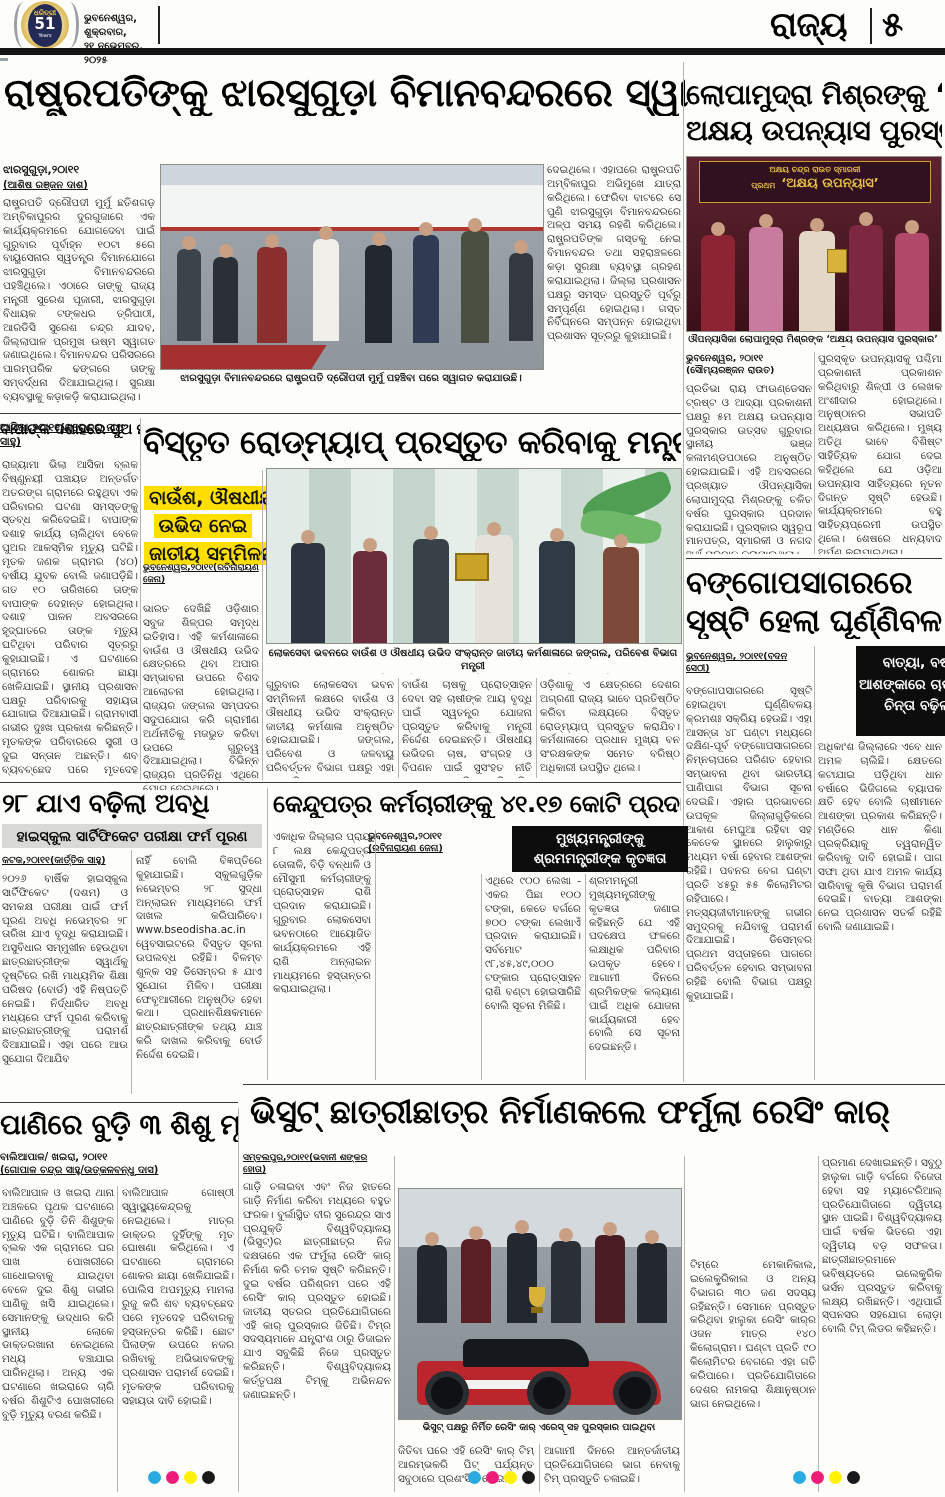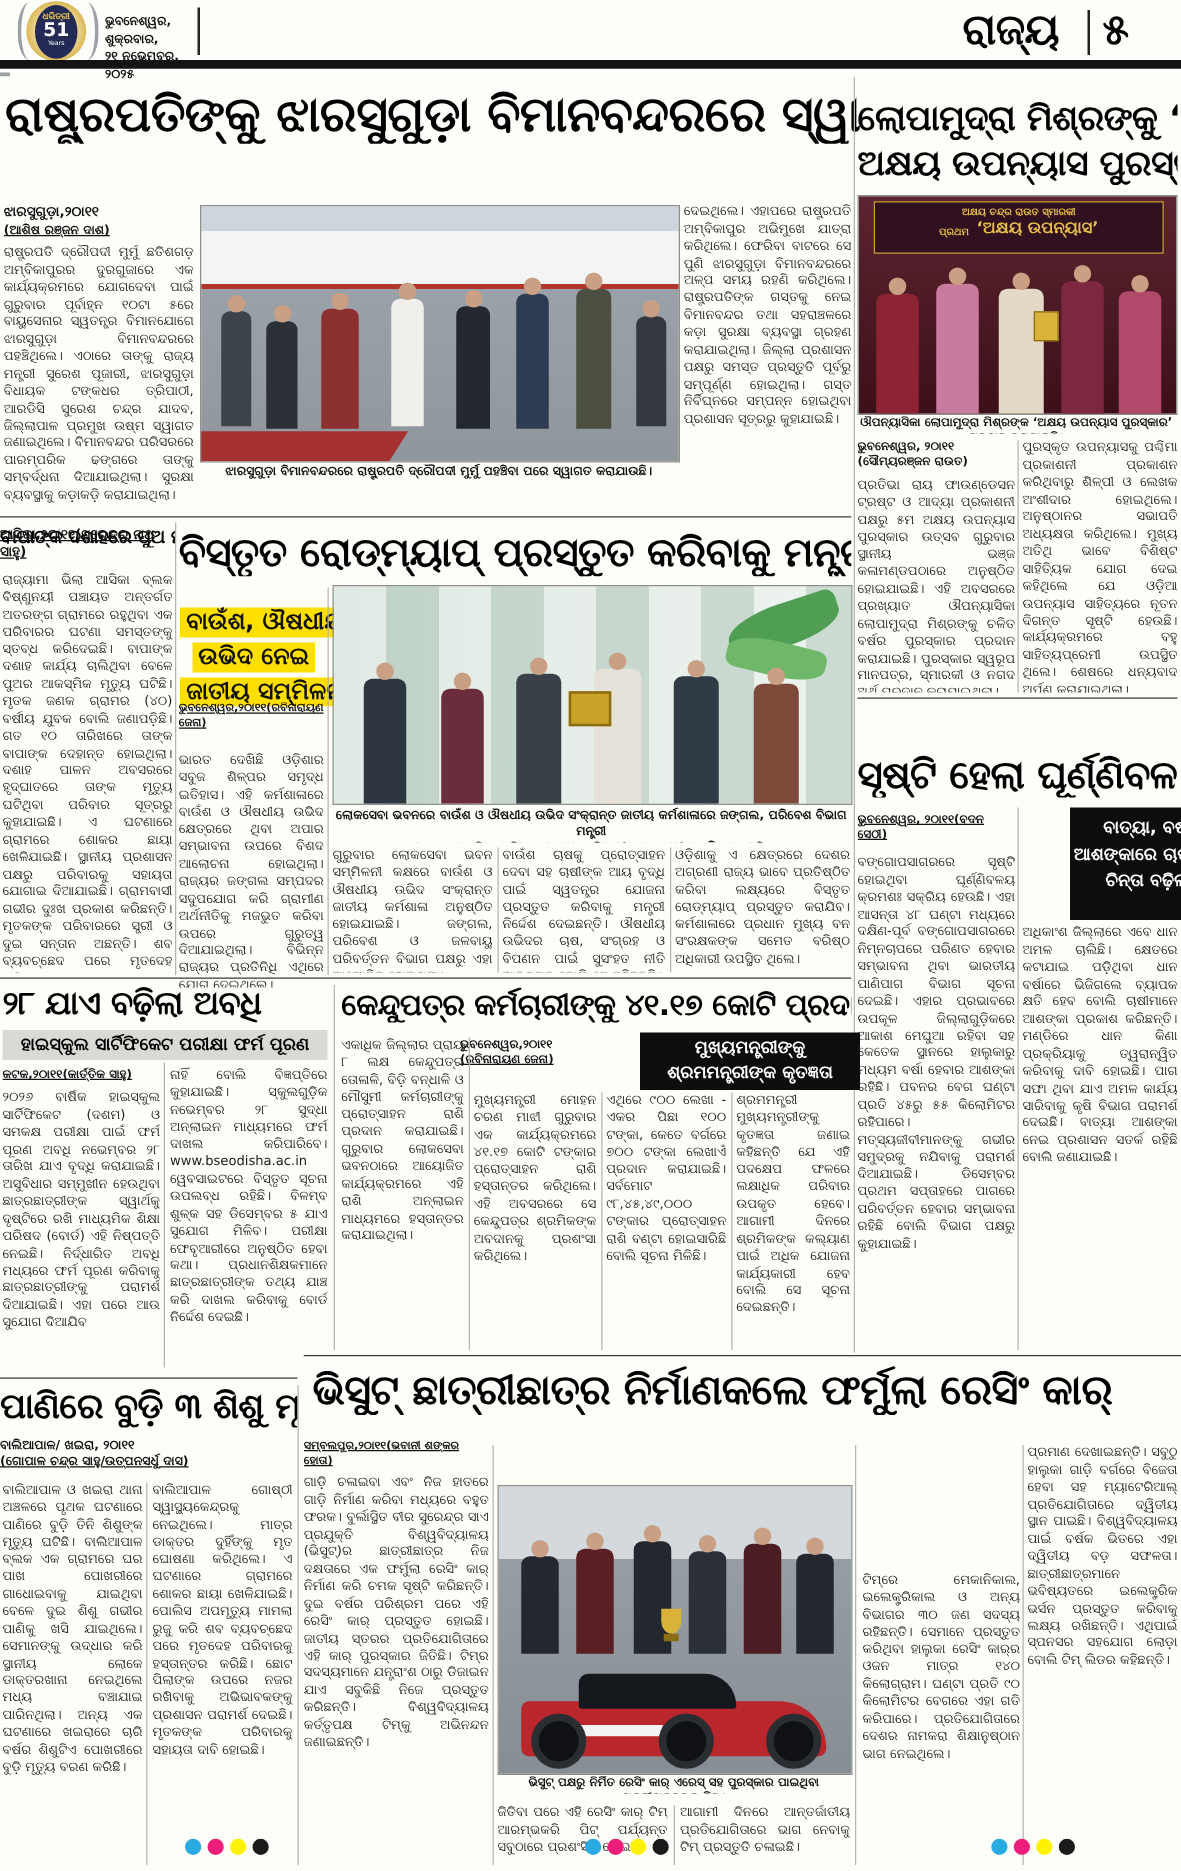--- a/index.html
+++ b/index.html
@@ -125,20 +125,21 @@
   <div class="abs cap" style="left:266px;top:646px;width:414px;height:28px;">
     <div>ଲୋକସେବା ଭବନରେ ବାଉଁଶ ଓ ଔଷଧୀୟ ଉଭିଦ ସଂକ୍ରାନ୍ତ ଜାତୀୟ କର୍ମଶାଳାରେ ଜଙ୍ଗଲ, ପରିବେଶ ବିଭାଗ ମନ୍ତ୍ରୀ</div>
     <div>ଗଣେଶ ରାମ ସିଂ ଖୁଣ୍ଟିଆ ଏବଂ ଅନ୍ୟ ବିଭାଗୀୟ ଅଧିକାରୀ ଉପସ୍ଥିତ ଅଛନ୍ତି।</div>
   </div>
   <div class="abs col" style="left:266px;top:678px;width:128px;height:100px;">ଗୁରୁବାର ଲୋକସେବା ଭବନ ସମ୍ମିଳନୀ କକ୍ଷରେ ବାଉଁଶ ଓ ଔଷଧୀୟ ଉଭିଦ ସଂକ୍ରାନ୍ତ ଜାତୀୟ କର୍ମଶାଳା ଅନୁଷ୍ଠିତ ହୋଇଯାଇଛି। ଜଙ୍ଗଲ, ପରିବେଶ ଓ ଜଳବାୟୁ ପରିବର୍ତ୍ତନ ବିଭାଗ ପକ୍ଷରୁ ଏହା ଆୟୋଜିତ ହୋଇଥିଲା।</div>
   <div class="vr" style="left:398px;top:678px;height:100px;"></div>
   <div class="abs col" style="left:402px;top:678px;width:130px;height:100px;">ବାଉଁଶ ଚାଷକୁ ପ୍ରୋତ୍ସାହନ ଦେବା ସହ ଚାଷୀଙ୍କ ଆୟ ବୃଦ୍ଧି ପାଇଁ ସ୍ୱତନ୍ତ୍ର ଯୋଜନା ପ୍ରସ୍ତୁତ କରିବାକୁ ମନ୍ତ୍ରୀ ନିର୍ଦ୍ଦେଶ ଦେଇଛନ୍ତି। ଔଷଧୀୟ ଉଭିଦର ଚାଷ, ସଂଗ୍ରହ ଓ ବିପଣନ ପାଇଁ ସୁସଂହତ ନୀତି ଆବଶ୍ୟକ ବୋଲି ସେ କହିଛନ୍ତି।</div>
   <div class="vr" style="left:536px;top:678px;height:100px;"></div>
   <div class="abs col" style="left:540px;top:678px;width:140px;height:100px;">ଓଡ଼ିଶାକୁ ଏ କ୍ଷେତ୍ରରେ ଦେଶର ଅଗ୍ରଣୀ ରାଜ୍ୟ ଭାବେ ପ୍ରତିଷ୍ଠିତ କରିବା ଲକ୍ଷ୍ୟରେ ବିସ୍ତୃତ ରୋଡ୍‌ମ୍ୟାପ୍ ପ୍ରସ୍ତୁତ କରାଯିବ। କର୍ମଶାଳାରେ ପ୍ରଧାନ ମୁଖ୍ୟ ବନ ସଂରକ୍ଷକଙ୍କ ସମେତ ବରିଷ୍ଠ ଅଧିକାରୀ ଉପସ୍ଥିତ ଥିଲେ।</div>
 
+  <div class="abs hl" style="left:686px;top:564px;width:256px;font-size:31px;">ବଙ୍ଗୋପସାଗରରେ</div>
   <div class="abs hl" style="left:686px;top:602px;width:256px;font-size:31px;">ସୃଷ୍ଟି ହେଲା ଘୂର୍ଣ୍ଣିବଳୟ</div>
   <div class="abs dl" style="left:686px;top:650px;width:126px;height:26px;font-size:9.5px;"><u>ଭୁବନେଶ୍ୱର, ୨୦ା୧୧(ବଦନ ସେଠୀ)</u></div>
   <div class="abs blackbox" style="left:856px;top:646px;width:124px;height:84px;font-size:14px;line-height:1.55;padding-top:6px;">
     <div>ବାତ୍ୟା, ବର୍ଷା</div>
     <div>ଆଶଙ୍କାରେ ଚାଷୀଙ୍କ</div>
     <div>ଚିନ୍ତା ବଢ଼ିଲା</div>
   </div>
   <div class="abs col" style="left:686px;top:684px;width:126px;height:396px;">ବଙ୍ଗୋପସାଗରରେ ସୃଷ୍ଟି ହୋଇଥିବା ଘୂର୍ଣ୍ଣିବଳୟ କ୍ରମଶଃ ସକ୍ରିୟ ହେଉଛି। ଏହା ଆସନ୍ତା ୪୮ ଘଣ୍ଟା ମଧ୍ୟରେ ଦକ୍ଷିଣ-ପୂର୍ବ ବଙ୍ଗୋପସାଗରରେ ନିମ୍ନଚାପରେ ପରିଣତ ହେବାର ସମ୍ଭାବନା ଥିବା ଭାରତୀୟ ପାଣିପାଗ ବିଭାଗ ସୂଚନା ଦେଇଛି। ଏହାର ପ୍ରଭାବରେ ଉପକୂଳ ଜିଲ୍ଲାଗୁଡ଼ିକରେ ଆକାଶ ମେଘୁଆ ରହିବା ସହ କେତେକ ସ୍ଥାନରେ ହାଲୁକାରୁ ମଧ୍ୟମ ବର୍ଷା ହେବାର ଆଶଙ୍କା ରହିଛି। ପବନର ବେଗ ଘଣ୍ଟା ପ୍ରତି ୪୫ରୁ ୫୫ କିଲୋମିଟର ରହିପାରେ। ମତ୍ସ୍ୟଜୀବୀମାନଙ୍କୁ ଗଭୀର ସମୁଦ୍ରକୁ ନଯିବାକୁ ପରାମର୍ଶ ଦିଆଯାଇଛି। ଡିସେମ୍ବର ପ୍ରଥମ ସପ୍ତାହରେ ପାଗରେ ପରିବର୍ତ୍ତନ ହେବାର ସମ୍ଭାବନା ରହିଛି ବୋଲି ବିଭାଗ ପକ୍ଷରୁ କୁହାଯାଇଛି।</div>
   <div class="abs col" style="left:818px;top:740px;width:124px;height:340px;">ଅଧିକାଂଶ ଜିଲ୍ଲାରେ ଏବେ ଧାନ ଅମଳ ଚାଲିଛି। କ୍ଷେତରେ କଟାଯାଇ ପଡ଼ିଥିବା ଧାନ ବର୍ଷାରେ ଭିଜିଗଲେ ବ୍ୟାପକ କ୍ଷତି ହେବ ବୋଲି ଚାଷୀମାନେ ଆଶଙ୍କା ପ୍ରକାଶ କରିଛନ୍ତି। ମଣ୍ଡିରେ ଧାନ କିଣା ପ୍ରକ୍ରିୟାକୁ ତ୍ୱରାନ୍ୱିତ କରିବାକୁ ଦାବି ହୋଇଛି। ପାଗ ସଫା ଥିବା ଯାଏ ଅମଳ କାର୍ଯ୍ୟ ସାରିବାକୁ କୃଷି ବିଭାଗ ପରାମର୍ଶ ଦେଇଛି। ବାତ୍ୟା ଆଶଙ୍କା ନେଇ ପ୍ରଶାସନ ସତର୍କ ରହିଛି ବୋଲି ଜଣାଯାଇଛି।</div>
   <div class="vr" style="left:814px;top:646px;height:434px;"></div>
@@ -153,21 +154,20 @@
   <div class="vr" style="left:267px;top:788px;height:292px;"></div>
 
   <div class="abs hl" style="left:273px;top:790px;width:408px;font-size:24px;">କେନ୍ଦୁପତ୍ର କର୍ମଚାରୀଙ୍କୁ ୪୧.୧୭ କୋଟି ପ୍ରଦାନ</div>
   <div class="abs dl" style="left:368px;top:830px;width:130px;font-size:9.5px;">
     <div>ଭୁବନେଶ୍ୱର,୨୦ା୧୧</div>
     <u>(ରବିନାରାୟଣ ଜେନା)</u>
   </div>
   <div class="abs blackbox" style="left:512px;top:826px;width:168px;height:42px;font-size:14px;line-height:1.45;padding:2px 4px;">ମୁଖ୍ୟମନ୍ତ୍ରୀଙ୍କୁ ଶ୍ରମମନ୍ତ୍ରୀଙ୍କ କୃତଜ୍ଞତା</div>
   <div class="abs col" style="left:273px;top:830px;width:98px;height:250px;">ଏକାଧିକ ଜିଲ୍ଲାର ପ୍ରାୟ ୮ ଲକ୍ଷ କେନ୍ଦୁପତ୍ର ତୋଳାଳି, ବିଡ଼ି ବନ୍ଧାଳି ଓ ମୌସୁମୀ କର୍ମଚାରୀଙ୍କୁ ପ୍ରୋତ୍ସାହନ ରାଶି ପ୍ରଦାନ କରାଯାଇଛି। ଗୁରୁବାର ଲୋକସେବା ଭବନଠାରେ ଆୟୋଜିତ କାର୍ଯ୍ୟକ୍ରମରେ ଏହି ରାଶି ଅନ୍‌ଲାଇନ ମାଧ୍ୟମରେ ହସ୍ତାନ୍ତର କରାଯାଇଥିଲା।</div>
   <div class="vr" style="left:375px;top:830px;height:250px;"></div>
-  <div class="abs col" style="left:379px;top:874px;width:98px;height:206px;">ମୁଖ୍ୟମନ୍ତ୍ରୀ ମୋହନ ଚରଣ ମାଝୀ ଗୁରୁବାର ଏକ କାର୍ଯ୍ୟକ୍ରମରେ ୪୧.୧୭ କୋଟି ଟଙ୍କାର ପ୍ରୋତ୍ସାହନ ରାଶି ହସ୍ତାନ୍ତର କରିଥିଲେ। ଏହି ଅବସରରେ ସେ କେନ୍ଦୁପତ୍ର ଶ୍ରମିକଙ୍କ ଅବଦାନକୁ ପ୍ରଶଂସା କରିଥିଲେ।</div>
   <div class="vr" style="left:481px;top:874px;height:206px;"></div>
   <div class="abs col" style="left:485px;top:874px;width:96px;height:206px;">ଏଥିରେ ୯୦୦ ଲେଖା - ଏକର ପିଛା ୧୦୦ ଟଙ୍କା, କେତେ ବର୍ଗରେ ୭୦୦ ଟଙ୍କା ଲେଖାଏଁ ପ୍ରଦାନ କରାଯାଇଛି। ସର୍ବମୋଟ ୯୮,୪୫,୪୯,୦୦୦ ଟଙ୍କାର ପ୍ରୋତ୍ସାହନ ରାଶି ବଣ୍ଟା ହୋଇସାରିଛି ବୋଲି ସୂଚନା ମିଳିଛି।</div>
   <div class="vr" style="left:585px;top:874px;height:206px;"></div>
   <div class="abs col" style="left:589px;top:874px;width:91px;height:206px;">ଶ୍ରମମନ୍ତ୍ରୀ ମୁଖ୍ୟମନ୍ତ୍ରୀଙ୍କୁ କୃତଜ୍ଞତା ଜଣାଇ କହିଛନ୍ତି ଯେ ଏହି ପଦକ୍ଷେପ ଫଳରେ ଲକ୍ଷାଧିକ ପରିବାର ଉପକୃତ ହେବେ। ଆଗାମୀ ଦିନରେ ଶ୍ରମିକଙ୍କ କଲ୍ୟାଣ ପାଇଁ ଅଧିକ ଯୋଜନା କାର୍ଯ୍ୟକାରୀ ହେବ ବୋଲି ସେ ସୂଚନା ଦେଇଛନ୍ତି।</div>
 
   <div class="hr" style="left:243px;top:1084px;width:702px;"></div>
   <div class="abs hl" style="left:250px;top:1092px;width:692px;font-size:33px;">ଭିସୁଟ୍ ଛାତ୍ରୀଛାତ୍ର ନିର୍ମାଣକଲେ ଫର୍ମୁଲା ରେସିଂ କାର୍</div>
   <div class="abs dl" style="left:243px;top:1152px;width:150px;height:26px;font-size:9px;"><u>ସମ୍ବଲପୁର,୨୦ା୧୧(ଭବାନୀ ଶଙ୍କର ହୋତା)</u></div>
   <div class="abs col" style="left:243px;top:1180px;width:148px;height:312px;">ଗାଡ଼ି ଚଳାଇବା ଏବଂ ନିଜ ହାତରେ ଗାଡ଼ି ନିର୍ମାଣ କରିବା ମଧ୍ୟରେ ବହୁତ ଫରକ। ବୁର୍ଲାସ୍ଥିତ ବୀର ସୁରେନ୍ଦ୍ର ସାଏ ପ୍ରଯୁକ୍ତି ବିଶ୍ୱବିଦ୍ୟାଳୟ (ଭିସୁଟ୍)ର ଛାତ୍ରୀଛାତ୍ର ନିଜ ଦକ୍ଷତାରେ ଏକ ଫର୍ମୁଲା ରେସିଂ କାର୍ ନିର୍ମାଣ କରି ଚମକ ସୃଷ୍ଟି କରିଛନ୍ତି। ଦୁଇ ବର୍ଷର ପରିଶ୍ରମ ପରେ ଏହି ରେସିଂ କାର୍ ପ୍ରସ୍ତୁତ ହୋଇଛି। ଜାତୀୟ ସ୍ତରର ପ୍ରତିଯୋଗିତାରେ ଏହି କାର୍ ପୁରସ୍କାର ଜିତିଛି। ଟିମ୍‌ର ସଦସ୍ୟମାନେ ଯନ୍ତ୍ରାଂଶ ଠାରୁ ଡିଜାଇନ ଯାଏ ସବୁକିଛି ନିଜେ ପ୍ରସ୍ତୁତ କରିଛନ୍ତି। ବିଶ୍ୱବିଦ୍ୟାଳୟ କର୍ତ୍ତୃପକ୍ଷ ଟିମ୍‌କୁ ଅଭିନନ୍ଦନ ଜଣାଇଛନ୍ତି।</div>
   <div class="vr" style="left:394px;top:1156px;height:336px;"></div>
@@ -195,21 +195,21 @@
 
   <div class="vr" style="left:684px;top:1156px;height:336px;"></div>
   <div class="abs col" style="left:690px;top:1258px;width:126px;height:234px;">ଟିମ୍‌ରେ ମେକାନିକାଲ, ଇଲେକ୍ଟ୍ରିକାଲ ଓ ଅନ୍ୟ ବିଭାଗର ୩୦ ଜଣ ସଦସ୍ୟ ରହିଛନ୍ତି। ସେମାନେ ପ୍ରସ୍ତୁତ କରିଥିବା ହାଲୁକା ରେସିଂ କାର୍‌ର ଓଜନ ମାତ୍ର ୧୪୦ କିଲୋଗ୍ରାମ। ଘଣ୍ଟା ପ୍ରତି ୯୦ କିଲୋମିଟର ବେଗରେ ଏହା ଗତି କରିପାରେ। ପ୍ରତିଯୋଗିତାରେ ଦେଶର ନାମକରା ଶିକ୍ଷାନୁଷ୍ଠାନ ଭାଗ ନେଇଥିଲେ।</div>
   <div class="vr" style="left:818px;top:1156px;height:336px;"></div>
   <div class="abs col" style="left:822px;top:1156px;width:120px;height:336px;">ପ୍ରମାଣ ଦେଖାଇଛନ୍ତି। ସବୁଠୁ ହାଲୁକା ଗାଡ଼ି ବର୍ଗରେ ବିଜେତା ହେବା ସହ ମ୍ୟାଟେରିଆଲ୍ ପ୍ରତିଯୋଗିତାରେ ଦ୍ୱିତୀୟ ସ୍ଥାନ ପାଇଛି। ବିଶ୍ୱବିଦ୍ୟାଳୟ ପାଇଁ ବର୍ଷକ ଭିତରେ ଏହା ଦ୍ୱିତୀୟ ବଡ଼ ସଫଳତା। ଛାତ୍ରୀଛାତ୍ରମାନେ ଭବିଷ୍ୟତରେ ଇଲେକ୍ଟ୍ରିକ ଭର୍ସନ ପ୍ରସ୍ତୁତ କରିବାକୁ ଲକ୍ଷ୍ୟ ରଖିଛନ୍ତି। ଏଥିପାଇଁ ସ୍ପନସର ସହଯୋଗ ଲୋଡ଼ା ବୋଲି ଟିମ୍ ଲିଡର କହିଛନ୍ତି।</div>
 
   <div class="hr" style="left:0;top:1102px;width:238px;"></div>
   <div class="abs hl" style="left:0;top:1108px;width:238px;font-size:28px;">ପାଣିରେ ବୁଡ଼ି ୩ ଶିଶୁ ମୃତ</div>
   <div class="abs dl" style="left:0;top:1150px;width:238px;font-size:10px;">
     <div>ବାଲିଆପାଳ/ ଖଇରା, ୨୦ା୧୧</div>
-    <u>(ଗୋପାଳ ଚନ୍ଦ୍ର ସାହୁ/ଉତ୍ପନସର୍ଧୁ ଦାସ)</u>
+    <u>(ଗୋପାଳ ଚନ୍ଦ୍ର ସାହୁ/ଉତ୍କଳବନ୍ଧୁ ଦାସ)</u>
   </div>
   <div class="abs col" style="left:2px;top:1186px;width:112px;height:306px;">ବାଲିଆପାଳ ଓ ଖଇରା ଥାନା ଅଞ୍ଚଳରେ ପୃଥକ ଘଟଣାରେ ପାଣିରେ ବୁଡ଼ି ତିନି ଶିଶୁଙ୍କ ମୃତ୍ୟୁ ଘଟିଛି। ବାଲିଆପାଳ ବ୍ଲକ ଏକ ଗ୍ରାମରେ ଘର ପାଖ ପୋଖରୀରେ ଗାଧୋଇବାକୁ ଯାଇଥିବା ବେଳେ ଦୁଇ ଶିଶୁ ଗଭୀର ପାଣିକୁ ଖସି ଯାଇଥିଲେ। ସେମାନଙ୍କୁ ଉଦ୍ଧାର କରି ସ୍ଥାନୀୟ ଲୋକେ ଡାକ୍ତରଖାନା ନେଇଥିଲେ ମଧ୍ୟ ବଞ୍ଚାଯାଇ ପାରିନଥିଲା। ଅନ୍ୟ ଏକ ଘଟଣାରେ ଖଇରାରେ ଚାରି ବର୍ଷର ଶିଶୁଟିଏ ପୋଖରୀରେ ବୁଡ଼ି ମୃତ୍ୟୁ ବରଣ କରିଛି।</div>
   <div class="vr" style="left:117px;top:1186px;height:306px;"></div>
   <div class="abs col" style="left:122px;top:1186px;width:112px;height:306px;">ବାଲିଆପାଳ ଗୋଷ୍ଠୀ ସ୍ୱାସ୍ଥ୍ୟକେନ୍ଦ୍ରକୁ ନେଇଥିଲେ। ମାତ୍ର ଡାକ୍ତର ଦୁହିଁଙ୍କୁ ମୃତ ଘୋଷଣା କରିଥିଲେ। ଏ ଘଟଣାରେ ଗ୍ରାମରେ ଶୋକର ଛାୟା ଖେଳିଯାଇଛି। ପୋଲିସ ଅପମୃତ୍ୟୁ ମାମଲା ରୁଜୁ କରି ଶବ ବ୍ୟବଚ୍ଛେଦ ପରେ ମୃତଦେହ ପରିବାରକୁ ହସ୍ତାନ୍ତର କରିଛି। ଛୋଟ ପିଲାଙ୍କ ଉପରେ ନଜର ରଖିବାକୁ ଅଭିଭାବକଙ୍କୁ ପ୍ରଶାସନ ପରାମର୍ଶ ଦେଇଛି। ମୃତକଙ୍କ ପରିବାରକୁ ସହାୟତା ଦାବି ହୋଇଛି।</div>
   <div class="vr" style="left:238px;top:1108px;height:384px;"></div>
 
   <div>
     <div class="dot" style="left:148px;background:#29abe2;"></div>
     <div class="dot" style="left:166px;background:#ec1e79;"></div>
     <div class="dot" style="left:184px;background:#fff200;"></div>

